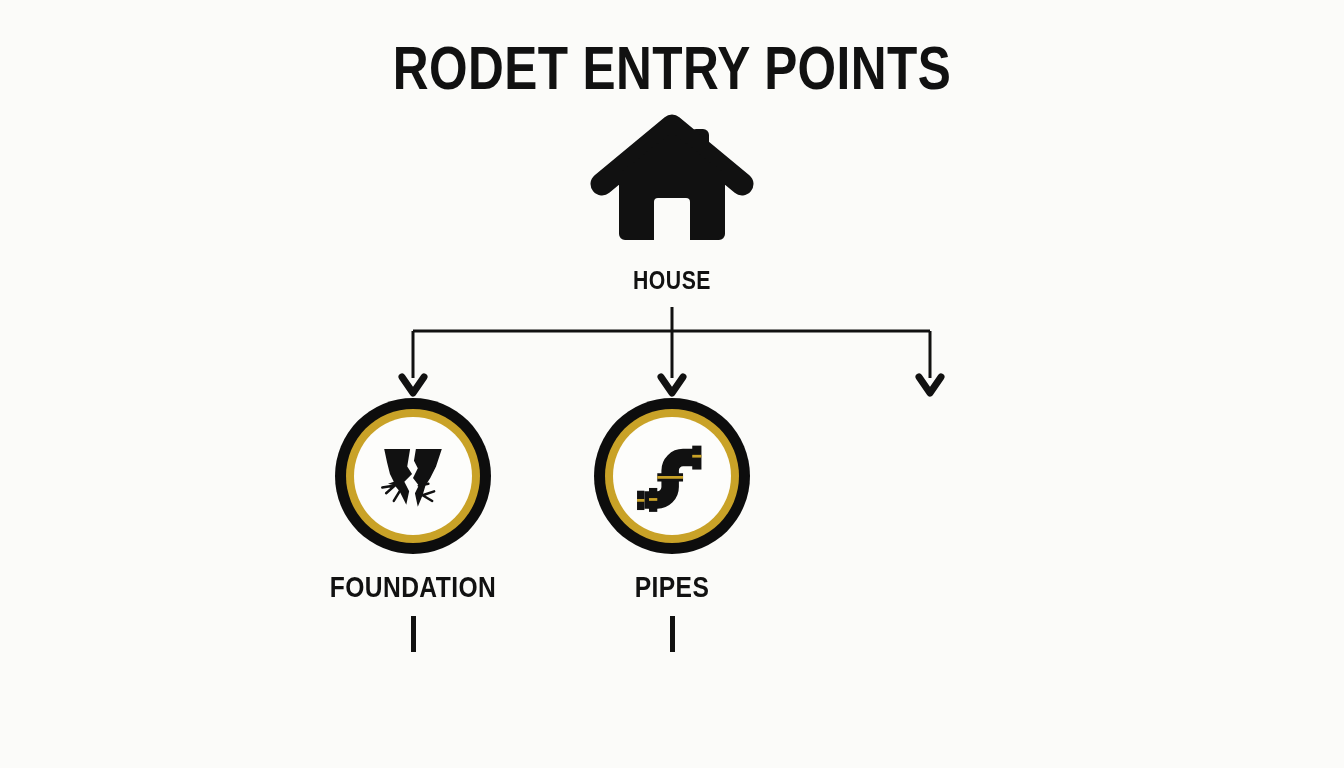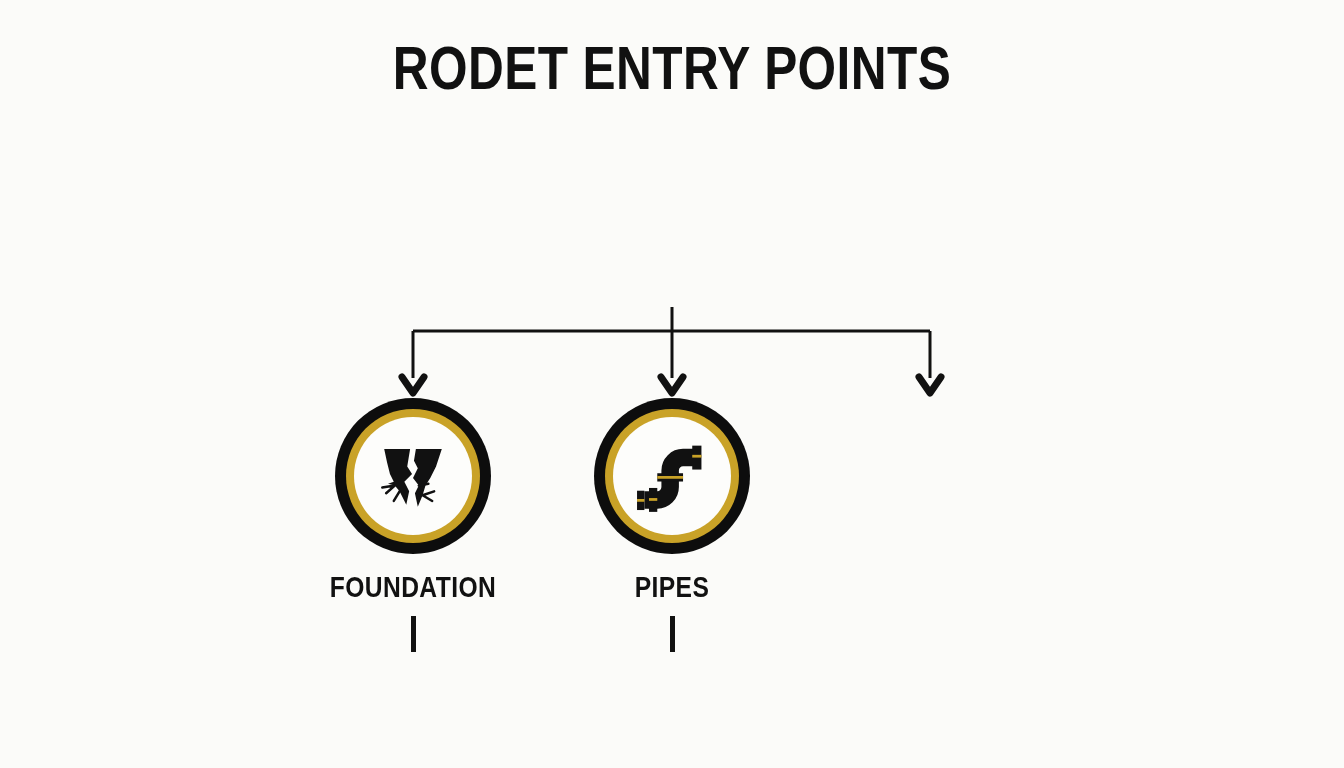--- a/index.html
+++ b/index.html
@@ -131,20 +131,36 @@
     margin: 12px auto 0 auto;
   }
 </style>
 </head>
 <body>
 
 <div id="stage">
 
   <div class="title">RODET ENTRY POINTS</div>
 
+  <div class="house-node">
+    <div class="house-icon-wrap">
+      <svg viewBox="0 0 200 150" width="200" height="150" aria-hidden="true">
+
+        <rect x="118" y="17" width="19" height="42" rx="6" fill="#111111"></rect>
+
+        <path d="M30 72 L100 14 L170 72" fill="none" stroke="#111111" stroke-width="23" stroke-linecap="round" stroke-linejoin="round"></path>
+
+        <path d="M47 62 L100 20 L153 62 L153 122 A6 6 0 0 1 147 128
+                 L118 128 L118 90 A4 4 0 0 0 114 86 L86 86
+                 A4 4 0 0 0 82 90 L82 128 L53 128
+                 A6 6 0 0 1 47 122 Z" fill="#111111"></path>
+      </svg>
+    </div>
+    <div class="house-label">HOUSE</div>
+  </div>
 
   <svg class="connectors" viewBox="0 0 1344 768">
 
     <path d="M672 307 L672 331" stroke="#111111" stroke-width="3" fill="none"></path>
 
     <path d="M413 331 L930 331" stroke="#111111" stroke-width="3" fill="none"></path>
 
     <path d="M413 331 L413 378" stroke="#111111" stroke-width="3" fill="none"></path>
     <path d="M672 331 L672 378" stroke="#111111" stroke-width="3" fill="none"></path>
     <path d="M930 331 L930 378" stroke="#111111" stroke-width="3" fill="none"></path>

